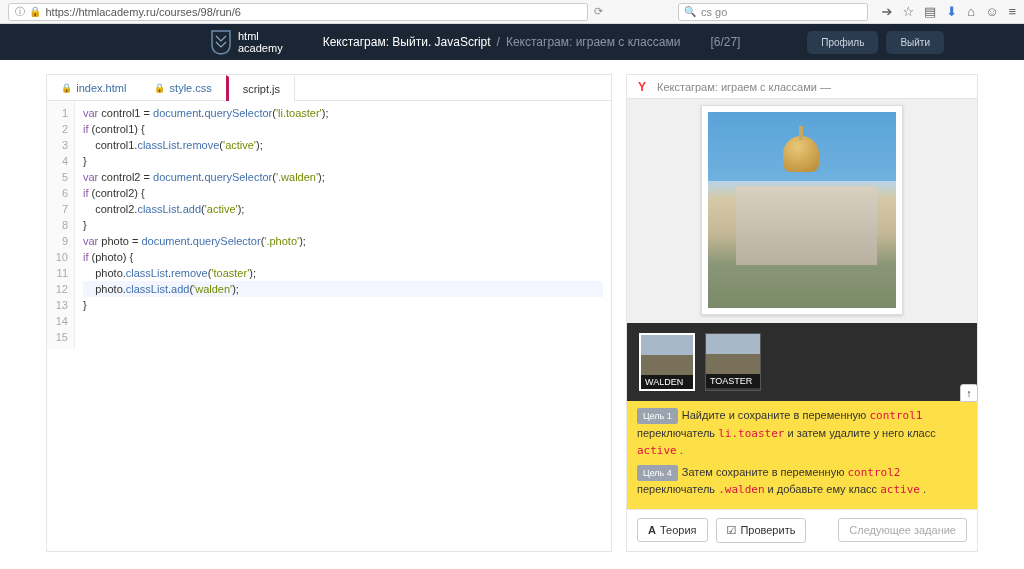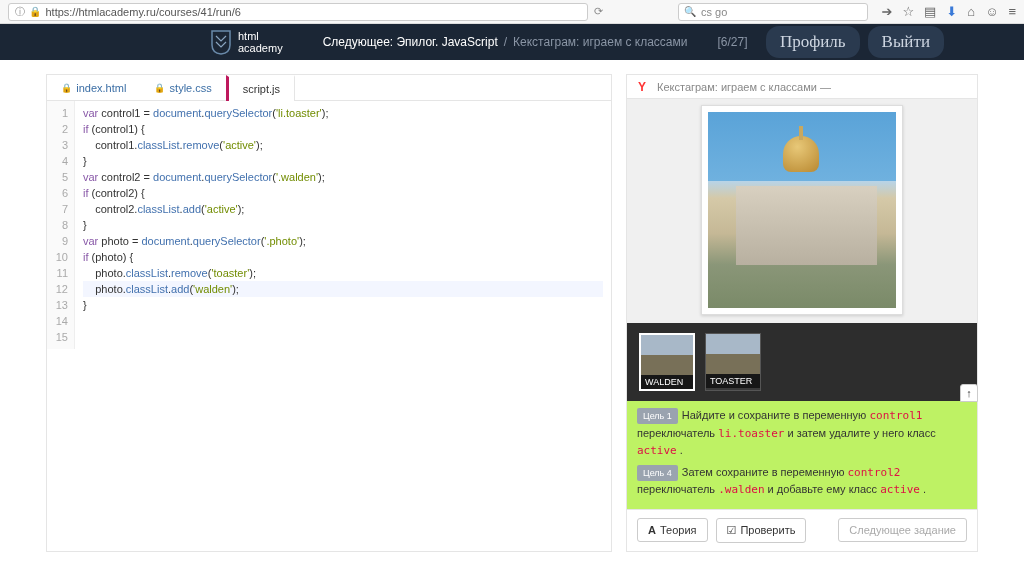--- a/index.html
+++ b/index.html
@@ -13,21 +13,21 @@
 .lock-ico { color: #3a3; font-size: 10px; }
 .info-ico { color: #888; font-size: 10px; }
 
 
 .site-header { background: #1b2635; height: 36px; display: flex; align-items: center; padding: 4px 20px; font-size: 12px; }
 .logo-wrap { display: flex; align-items: center; gap: 6px; color: #fff; margin-left: 190px; }
 .logo-text { line-height: 1.1; font-size: 11px; }
 .breadcrumb { color: #fff; margin-left: 40px; display: flex; gap: 6px; align-items: center; font-size: 12px; }
 .breadcrumb .dim { color: #8a95a5; }
 .hdr-btns { margin-left: auto; display: flex; gap: 8px; margin-right: 60px; }
-.hdr-btn { background: #2a3a4f; color: #cdd5e0; border: none; padding: 6px 14px; border-radius: 13px; font-size: 17px; cursor: pointer; font-family: Liberation Serif, serif; }
+.hdr-btn { background: #2a3a4f; color: #cdd5e0; border: none; padding: 6px 14px; border-radius: 5px; font-size: 10px; cursor: pointer; }
 
 
 .main { display: flex; padding: 14px 24px 10px 24px; gap: 14px; max-width: 980px; margin: 0 auto; }
 .editor-pane { flex: 1; border: 1px solid #e5e5e5; background: #fff; display: flex; flex-direction: column; min-height: 445px; }
 .preview-pane { flex: 0 0 352px; border: 1px solid #e5e5e5; background: #fff; display: flex; flex-direction: column; }
 
 
 .tabs { display: flex; border-bottom: 1px solid #e5e5e5; background: #fff; font-size: 11px; }
 .tab { padding: 6px 14px; color: #3b6ea5; cursor: pointer; display: flex; align-items: center; gap: 4px; }
 .tab.active { border-top: 2px solid #fff; border-left: 3px solid #be185d; border-right: 1px solid #e5e5e5; margin-bottom: -1px; background: #fff; color: #333; }
@@ -56,39 +56,39 @@
 .dome::before { content:''; position:absolute; top:-10px; left:45%; width:4px; height:14px; background:#c8a860; }
 .bldg { position: absolute; left: 15%; top: 38%; width: 75%; height: 40%; background: linear-gradient(to bottom, #d8d0c0, #b8b0a0); }
 .thumbs-row { background: #2d2d2d; padding: 10px 12px; display: flex; gap: 10px; position: relative; }
 .thumb { width: 56px; border: 1px solid #555; background: #3a3a3a; position: relative; }
 .thumb.sel { border: 2px solid #fff; }
 .thumb-img { height: 40px; background: linear-gradient(to bottom, #a8b8c8 50%, #787058 50%); }
 .thumb-lbl { background: rgba(0,0,0,0.6); color: #fff; font-size: 9px; padding: 2px 4px; text-align: left; }
 .up-btn { position: absolute; right: -1px; bottom: -1px; width: 18px; height: 18px; background: #fff; border: 1px solid #ccc; border-radius: 3px 3px 0 0; color: #333; text-align: center; line-height: 16px; font-size: 11px; }
 
 
-.goals { background: #bef264; padding: 6px 10px; font-size: 11px; line-height: 1.6; }
+.goals { background: #fde047; padding: 6px 10px; font-size: 11px; line-height: 1.6; }
 .goal { margin-bottom: 4px; }
 .goal-badge { display: inline-block; background: #9aa3af; color: #fff; font-size: 9px; padding: 1px 6px; border-radius: 2px; margin-right: 4px; }
 .code-inline { font-family: Consolas, monospace; color: #d14; }
 
 
 .pv-actions { display: flex; padding: 8px 10px; gap: 8px; border-top: 1px solid #e5e5e5; align-items: center; }
 .act-btn { background: #fff; border: 1px solid #ccc; border-radius: 3px; padding: 5px 10px; font-size: 11px; cursor: pointer; display: flex; align-items: center; gap: 4px; color: #333; }
 .act-btn.disabled { color: #aaa; }
 .next-btn { margin-left: auto; }
 </style>
 </head>
 <body>
 
 <div class="browser-bar">
   <div class="url-bar">
     <span class="info-ico">ⓘ</span>
     <span class="lock-ico">🔒</span>
-    <span>https://htmlacademy.ru/courses/41/run/6</span>
+    <span>https://htmlacademy.ru/courses/98/run/6</span>
   </div>
   <span style="color:#888;cursor:pointer">⟳</span>
   <div class="search-bar">
     <span style="font-size:10px">🔍</span>
     <span>cs go</span>
   </div>
   <div class="toolbar-icons">
     <span>➔</span>
     <span>☆</span>
     <span>▤</span>
@@ -104,21 +104,21 @@
     <svg width="22" height="26" viewBox="0 0 22 26">
       <path d="M2 2 L20 2 L20 16 Q20 24 11 25 Q2 24 2 16 Z" fill="none" stroke="#6a8aaa" stroke-width="1.5"></path>
       <path d="M6 7 L11 12 L16 7 M6 13 L11 18 L16 13" fill="none" stroke="#8aa5c0" stroke-width="1.2"></path>
     </svg>
     <div class="logo-text">
       <div>html</div>
       <div>academy</div>
     </div>
   </div>
   <div class="breadcrumb">
-    <span>Следующее: Эпилог. JavaScript</span>
+    <span>Кекстаграм: Выйти. JavaScript</span>
     <span class="dim">/</span>
     <span class="dim">Кекстаграм: играем с классами</span>
     <span class="dim" style="margin-left:24px">[6/27]</span>
   </div>
   <div class="hdr-btns">
     <button class="hdr-btn">Профиль</button>
     <button class="hdr-btn">Выйти</button>
   </div>
 </div>
 

